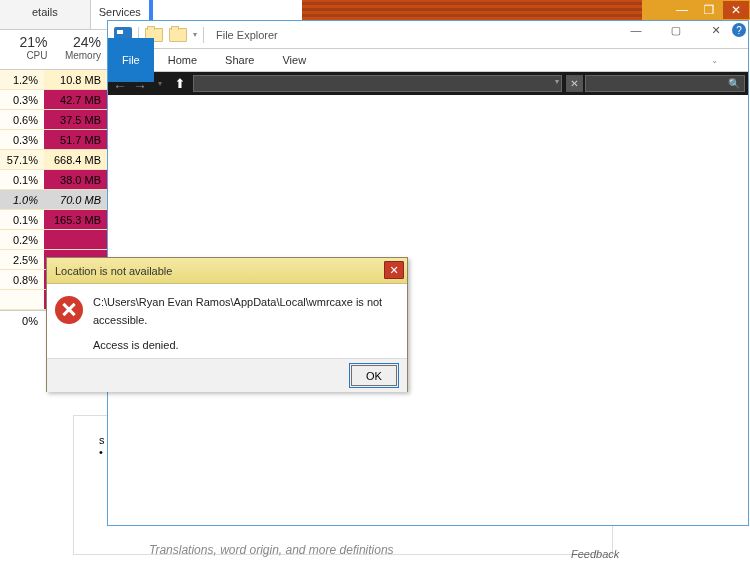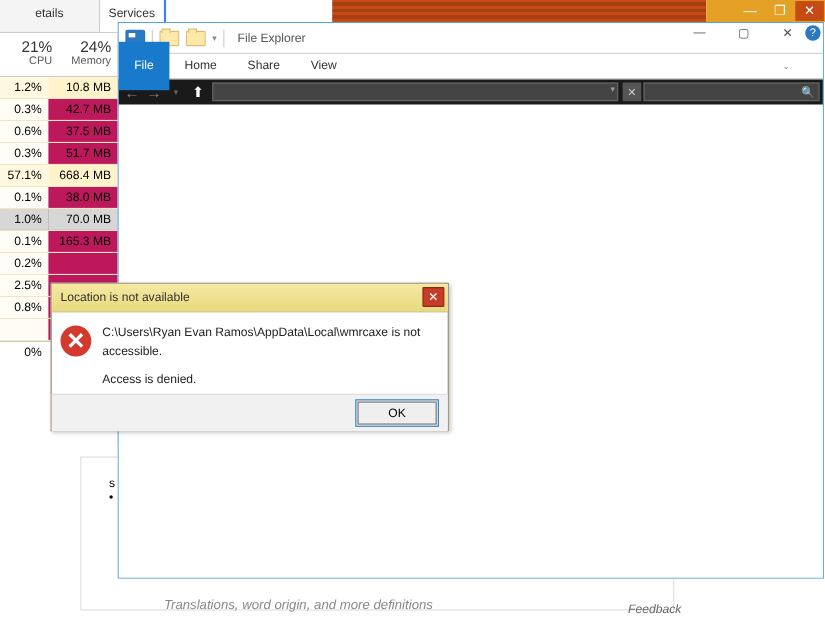--- a/index.html
+++ b/index.html
@@ -2,28 +2,28 @@
 <html><head>
 <meta charset="utf-8">
 <style>
   * { margin: 0; padding: 0; box-sizing: border-box; font-family: 'Segoe UI', Tahoma, sans-serif; font-size: 11px; }
   body { width: 750px; height: 578px; overflow: hidden; position: relative; background: #fff; }
 
   
   .tm { position: absolute; left: 0; top: 0; width: 108px; height: 405px; background: #fff; border-right: 1px solid #ccc; }
   .tm-tabs { display: flex; height: 30px; border-bottom: 1px solid #ccc; background:#f4f4f4; }
   .tm-tab { padding: 6px 8px; color: #333; margin-left: 24px; }
-  .tm-tab.active { background: #fff; border-left:1px solid #ccc; border-right:2px solid #3b82f6; }
+  .tm-tab.active { background: #fff; border-left:1px solid #ccc; border-right:4px solid #3b82f6; }
   .tm-head { display: flex; height: 40px; border-bottom: 1px solid #ccc; }
   .tm-head-col { flex:1; text-align:right; padding: 4px 6px 2px; font-size:11px; color:#333; }
   .tm-head-col .pct { font-size:14px; }
   .tm-head-col .lbl { color:#555; font-size:10px; }
   .tm-rows { }
   .tm-row { display:flex; height:20px; border-bottom:1px solid #f1e6c0; }
-  .tm-row.selected { background:#737373; }
+  .tm-row.selected { background:#737373;font-style:italic; }
   .tm-cpu { width:44px; text-align:right; padding-right:6px; line-height:20px; background:#fff8e1; }
   .tm-mem { flex:1; text-align:right; padding-right:6px; line-height:20px; background:#fff3cc; }
   .tm-row.selected .tm-cpu, .tm-row.selected .tm-mem { background:#d7d7d7; }
   .tm-last { display:flex; height:20px; border-top:1px solid #ccc; }
 
   
   .bgwin { position:absolute; left:302px; top:0; width:448px; height:20px; }
   .bg-a { position:absolute; left:0; top:0; width:340px; height:20px; background: repeating-linear-gradient(0deg,#c54a14,#c54a14 3px,#a63f12 3px,#a63f12 6px); }
   .bg-b { position:absolute; right:0; top:0; width:108px; height:20px; background:#e5a126; display:flex; justify-content:flex-end; }
   .bg-btn { width:26px; height:18px; margin:1px 1px 0 0; display:flex; align-items:center; justify-content:center; color:#fff; font-size:12px; }
@@ -72,21 +72,21 @@
   .dlg-title { height:26px; background:linear-gradient(180deg,#f5e9a3,#e9d97e); border-bottom:1px solid #cbbd7a; display:flex; align-items:center; padding:0 8px; position:relative; font-size:12px; color:#333; }
   .dlg-close { position:absolute; right:3px; top:3px; width:20px; height:18px; background:#c73c28; border:1px solid #8c281b; color:#fff; display:flex; align-items:center; justify-content:center; font-size:11px; border-radius:1px; }
   .dlg-body { padding:10px 12px 6px 8px; display:flex; gap:10px; height:74px; }
   .dlg-ico { width:28px; height:28px; border-radius:50%; background:#d23a2e; position:relative; flex-shrink:0; margin-top:2px; }
   .dlg-ico::before, .dlg-ico::after { content:''; position:absolute; left:6px; top:12px; width:16px; height:3px; background:#fff; }
   .dlg-ico::before { transform:rotate(45deg); }
   .dlg-ico::after  { transform:rotate(-45deg); }
   .dlg-msg { font-size:11px; line-height:1.6; color:#222; }
   .dlg-msg .l2 { margin-top:8px; }
   .dlg-btns { height:34px; background:#f1f1f1; border-top:1px solid #ddd; display:flex; align-items:center; justify-content:flex-end; padding-right:10px; }
-  .dlg-ok { width:72px; height:21px; border:1px solid #707070; background:#efefef; outline:1px solid #2a78c4; outline-offset:1px; }
+  .dlg-ok { width:46px; height:21px; border:1px solid #707070; background:#efefef; outline:1px solid #2a78c4; outline-offset:1px; }
 
   .tm-row.pale .tm-cpu { background:#fffdf6; }
   .tm-row.pale .tm-mem { background:#be185d; }
 </style>
 </head>
 <body>
 
 <div class="bgwin">
   <div class="bg-a"></div>
   <div class="bg-b">

